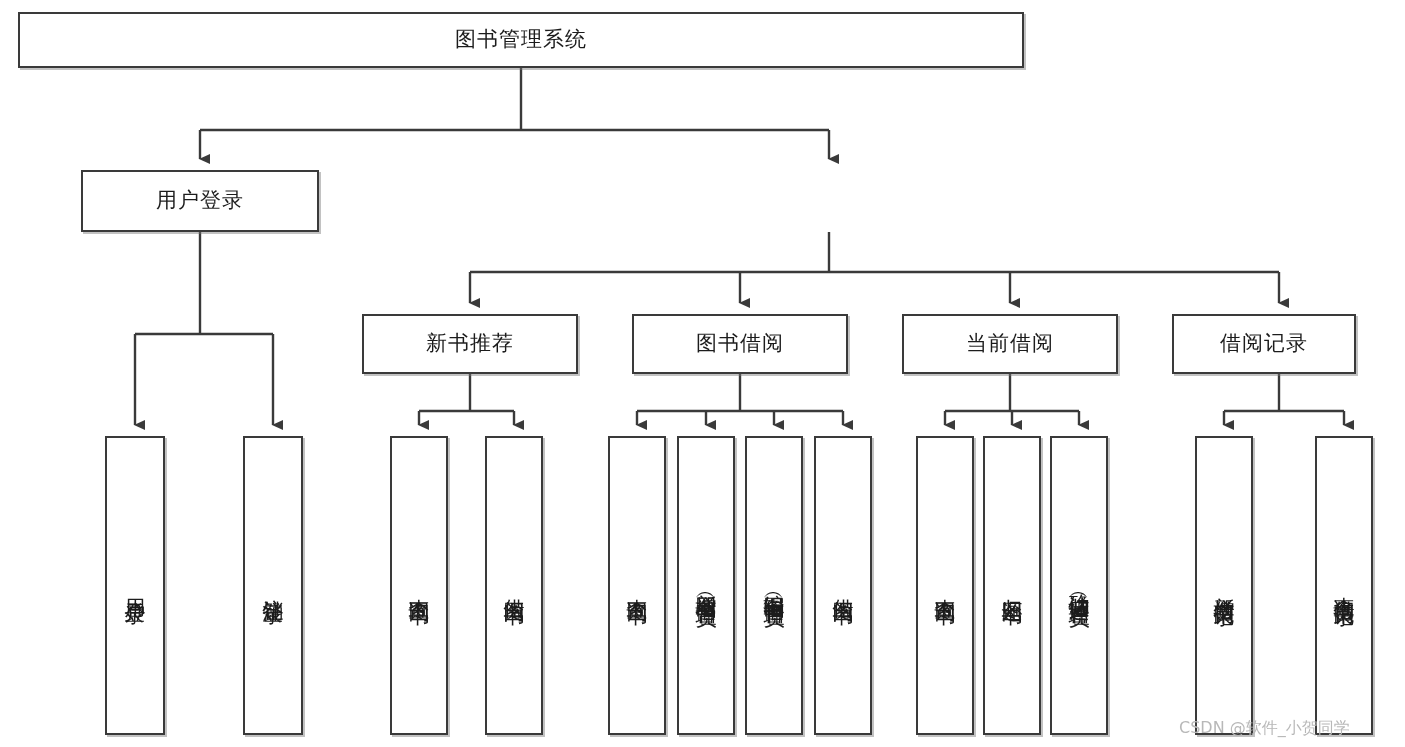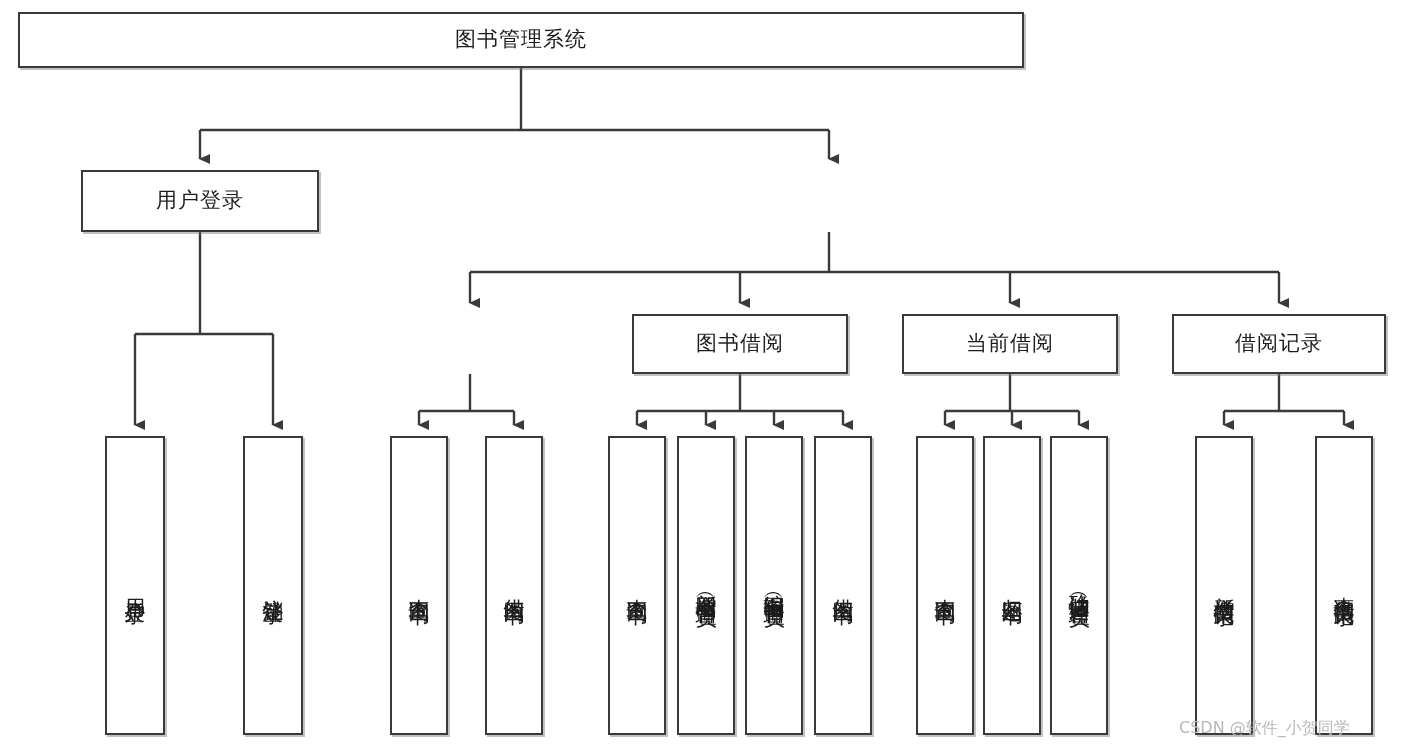--- a/index.html
+++ b/index.html
@@ -118,27 +118,30 @@
   </svg>
 
   <div class="node-box shadowed" style="left: 18px; top: 12px; width: 1006px; height: 56px;">
     <span class="node-label horizontal root-label">图书管理系统</span>
   </div>
 
   <div class="node-box shadowed" style="left: 81px; top: 170px; width: 238px; height: 62px;">
     <span class="node-label horizontal">用户登录</span>
   </div>
 
+  <div class="node-box shadowed" style="left: 362px; top: 314px; width: 216px; height: 60px;">
+    <span class="node-label horizontal">新书推荐</span>
+  </div>
   <div class="node-box shadowed" style="left: 632px; top: 314px; width: 216px; height: 60px;">
     <span class="node-label horizontal">图书借阅</span>
   </div>
   <div class="node-box shadowed" style="left: 902px; top: 314px; width: 216px; height: 60px;">
     <span class="node-label horizontal">当前借阅</span>
   </div>
-  <div class="node-box shadowed" style="left: 1172px; top: 314px; width: 214px; height: 60px;">
+  <div class="node-box shadowed" style="left: 1172px; top: 314px; width: 184px; height: 60px;">
     <span class="node-label horizontal">借阅记录</span>
   </div>
 
   <div class="node-box shadowed" style="left: 105px; top: 436px; width: 60px; height: 299px;">
     <span class="node-label vertical">用户登录</span>
   </div>
   <div class="node-box shadowed" style="left: 243px; top: 436px; width: 60px; height: 299px;">
     <span class="node-label vertical">注销登录</span>
   </div>
 

